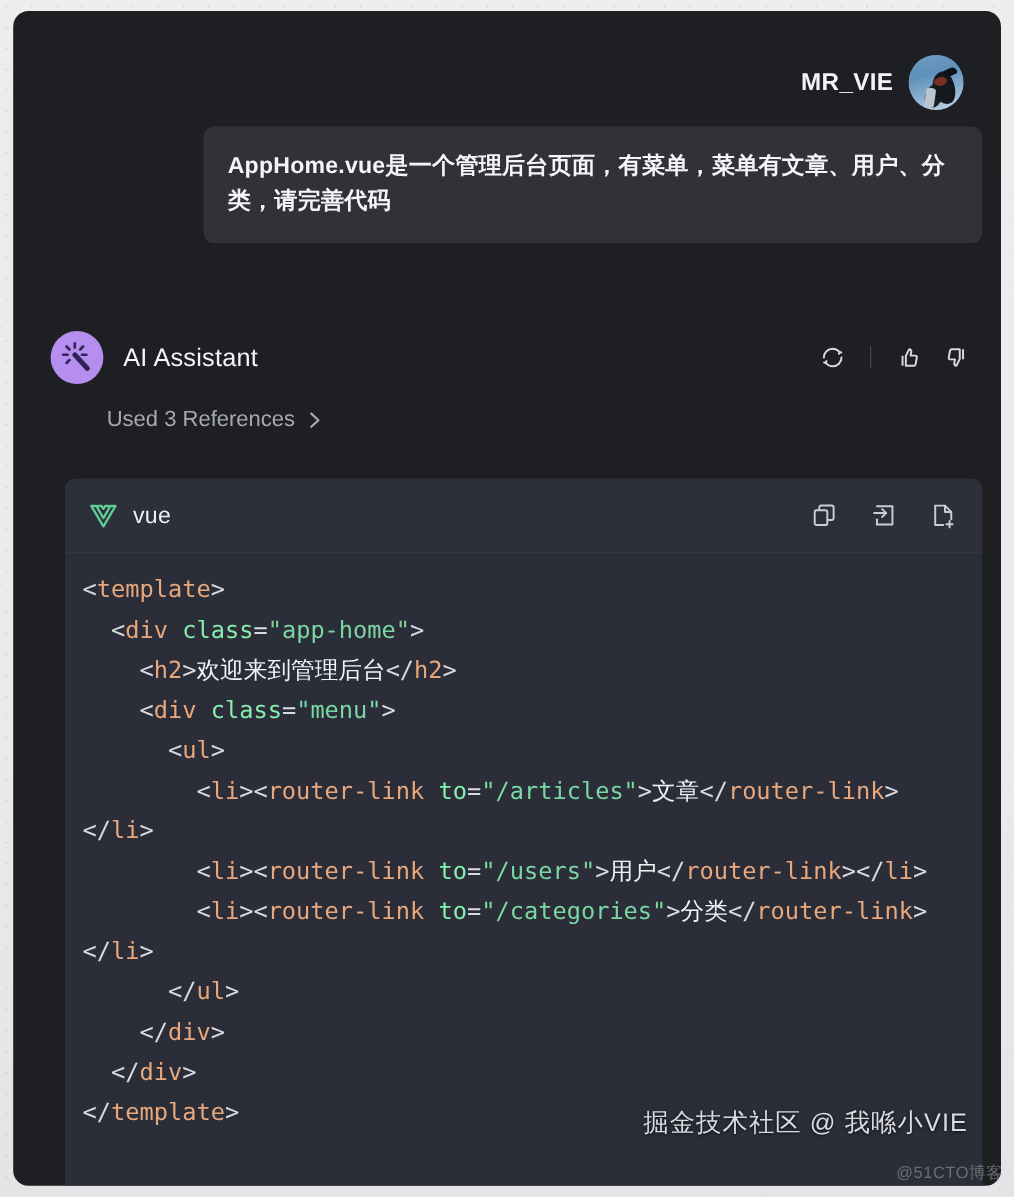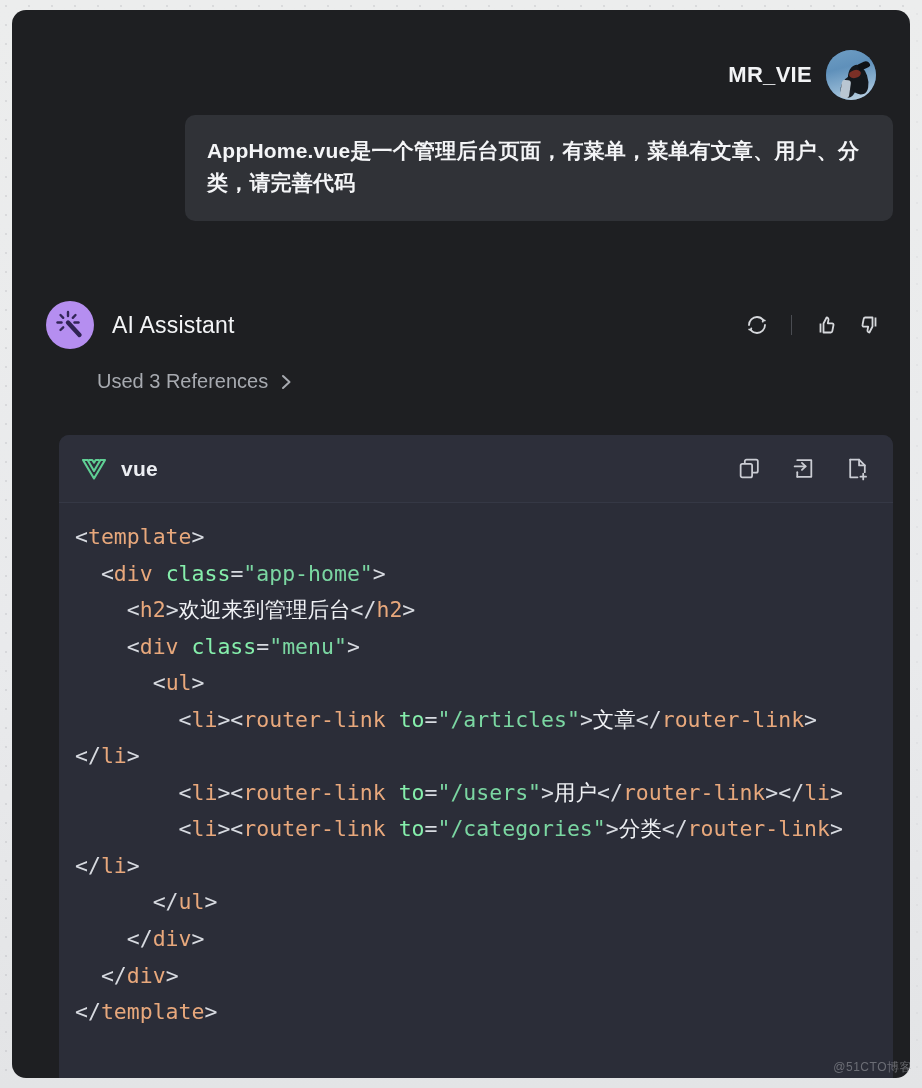--- a/index.html
+++ b/index.html
@@ -211,21 +211,20 @@
     overflow: hidden;
   }
   .code-head {
     height: 68px;
     box-sizing: border-box;
     display: flex;
     align-items: center;
     padding: 0 22px 0 22px;
     border-bottom: 1px solid #353845;
     background: #2d2f3a;
-    font-weight: bold;
   }
   .vue-logo {
     width: 26px;
     height: 24px;
     flex: 0 0 auto;
   }
   .code-lang {
     color: #eceef2;
     font-size: 21px;
     margin-left: 14px;
@@ -263,21 +262,21 @@
     color: #d9dbe0;
     font-size: 23px;
     letter-spacing: 1px;
     text-shadow: 0 1px 3px rgba(0,0,0,.7);
   }
   .wm-sub {
     position: absolute;
     right: 10px;
     bottom: 12px;
     color: rgba(160,162,168,.55);
-    font-size: 12px;
+    font-size: 15px;
     letter-spacing: .5px;
     z-index: 5;
   }
 </style>
 </head>
 <body>
 
 <div class="frame">
   <div class="frame-noise"></div>
 
@@ -384,16 +383,17 @@
               <line x1="14.8" y1="19.8" x2="20.2" y2="19.8"></line>
             </svg>
           </div>
         </div>
       </div>
 
       <div class="code-body"><div><span class="t-punct">&lt;</span><span class="t-tag">template</span><span class="t-punct">&gt;</span></div><div><span class="t-punct">  &lt;</span><span class="t-tag">div</span><span class="t-punct"> </span><span class="t-attr">class</span><span class="t-punct">=</span><span class="t-str">"app-home"</span><span class="t-punct">&gt;</span></div><div><span class="t-punct">    &lt;</span><span class="t-tag">h2</span><span class="t-punct">&gt;</span><span class="t-text">欢迎来到管理后台</span><span class="t-punct">&lt;/</span><span class="t-tag">h2</span><span class="t-punct">&gt;</span></div><div><span class="t-punct">    &lt;</span><span class="t-tag">div</span><span class="t-punct"> </span><span class="t-attr">class</span><span class="t-punct">=</span><span class="t-str">"menu"</span><span class="t-punct">&gt;</span></div><div><span class="t-punct">      &lt;</span><span class="t-tag">ul</span><span class="t-punct">&gt;</span></div><div><span class="t-punct">        &lt;</span><span class="t-tag">li</span><span class="t-punct">&gt;&lt;</span><span class="t-tag">router-link</span><span class="t-punct"> </span><span class="t-attr">to</span><span class="t-punct">=</span><span class="t-str">"/articles"</span><span class="t-punct">&gt;</span><span class="t-text">文章</span><span class="t-punct">&lt;/</span><span class="t-tag">router-link</span><span class="t-punct">&gt;&lt;/</span><span class="t-tag">li</span><span class="t-punct">&gt;</span></div><div><span class="t-punct">        &lt;</span><span class="t-tag">li</span><span class="t-punct">&gt;&lt;</span><span class="t-tag">router-link</span><span class="t-punct"> </span><span class="t-attr">to</span><span class="t-punct">=</span><span class="t-str">"/users"</span><span class="t-punct">&gt;</span><span class="t-text">用户</span><span class="t-punct">&lt;/</span><span class="t-tag">router-link</span><span class="t-punct">&gt;&lt;/</span><span class="t-tag">li</span><span class="t-punct">&gt;</span></div><div><span class="t-punct">        &lt;</span><span class="t-tag">li</span><span class="t-punct">&gt;&lt;</span><span class="t-tag">router-link</span><span class="t-punct"> </span><span class="t-attr">to</span><span class="t-punct">=</span><span class="t-str">"/categories"</span><span class="t-punct">&gt;</span><span class="t-text">分类</span><span class="t-punct">&lt;/</span><span class="t-tag">router-link</span><span class="t-punct">&gt;&lt;/</span><span class="t-tag">li</span><span class="t-punct">&gt;</span></div><div><span class="t-punct">      &lt;/</span><span class="t-tag">ul</span><span class="t-punct">&gt;</span></div><div><span class="t-punct">    &lt;/</span><span class="t-tag">div</span><span class="t-punct">&gt;</span></div><div><span class="t-punct">  &lt;/</span><span class="t-tag">div</span><span class="t-punct">&gt;</span></div><div><span class="t-punct">&lt;/</span><span class="t-tag">template</span><span class="t-punct">&gt;</span></div></div>
 
     </div>
 
+    <div class="wm-main">掘金技术社区 @ 我喺小VIE</div>
   </div>
 
   <div class="wm-sub">@51CTO博客</div>
 </div>
 
 </body></html>

